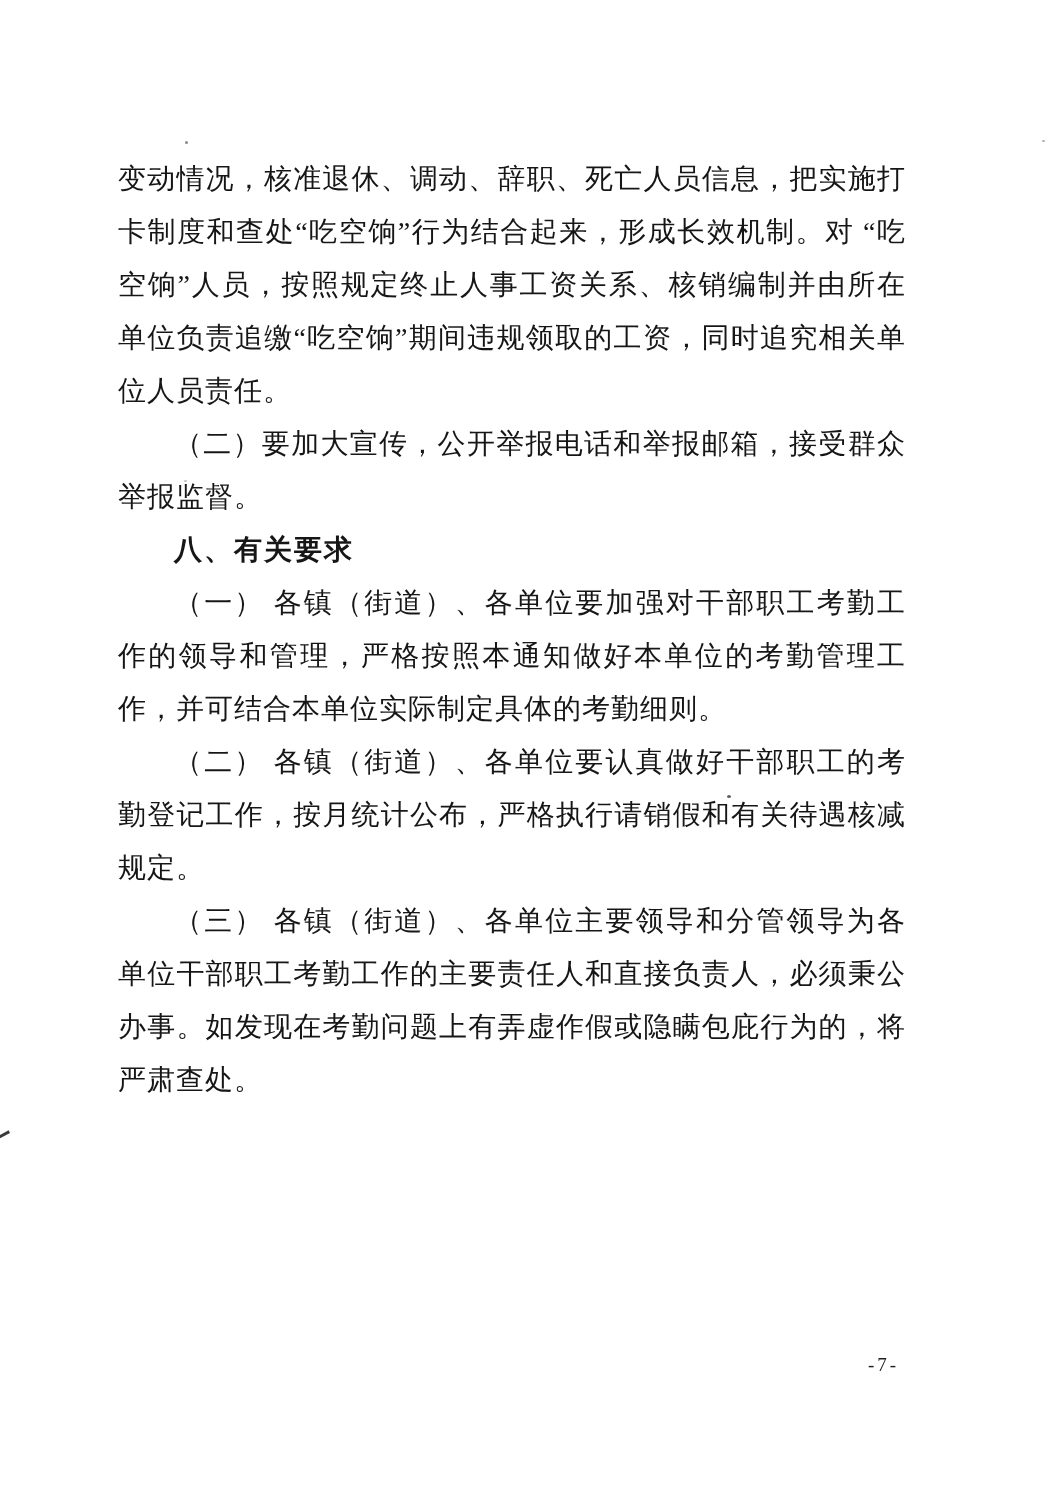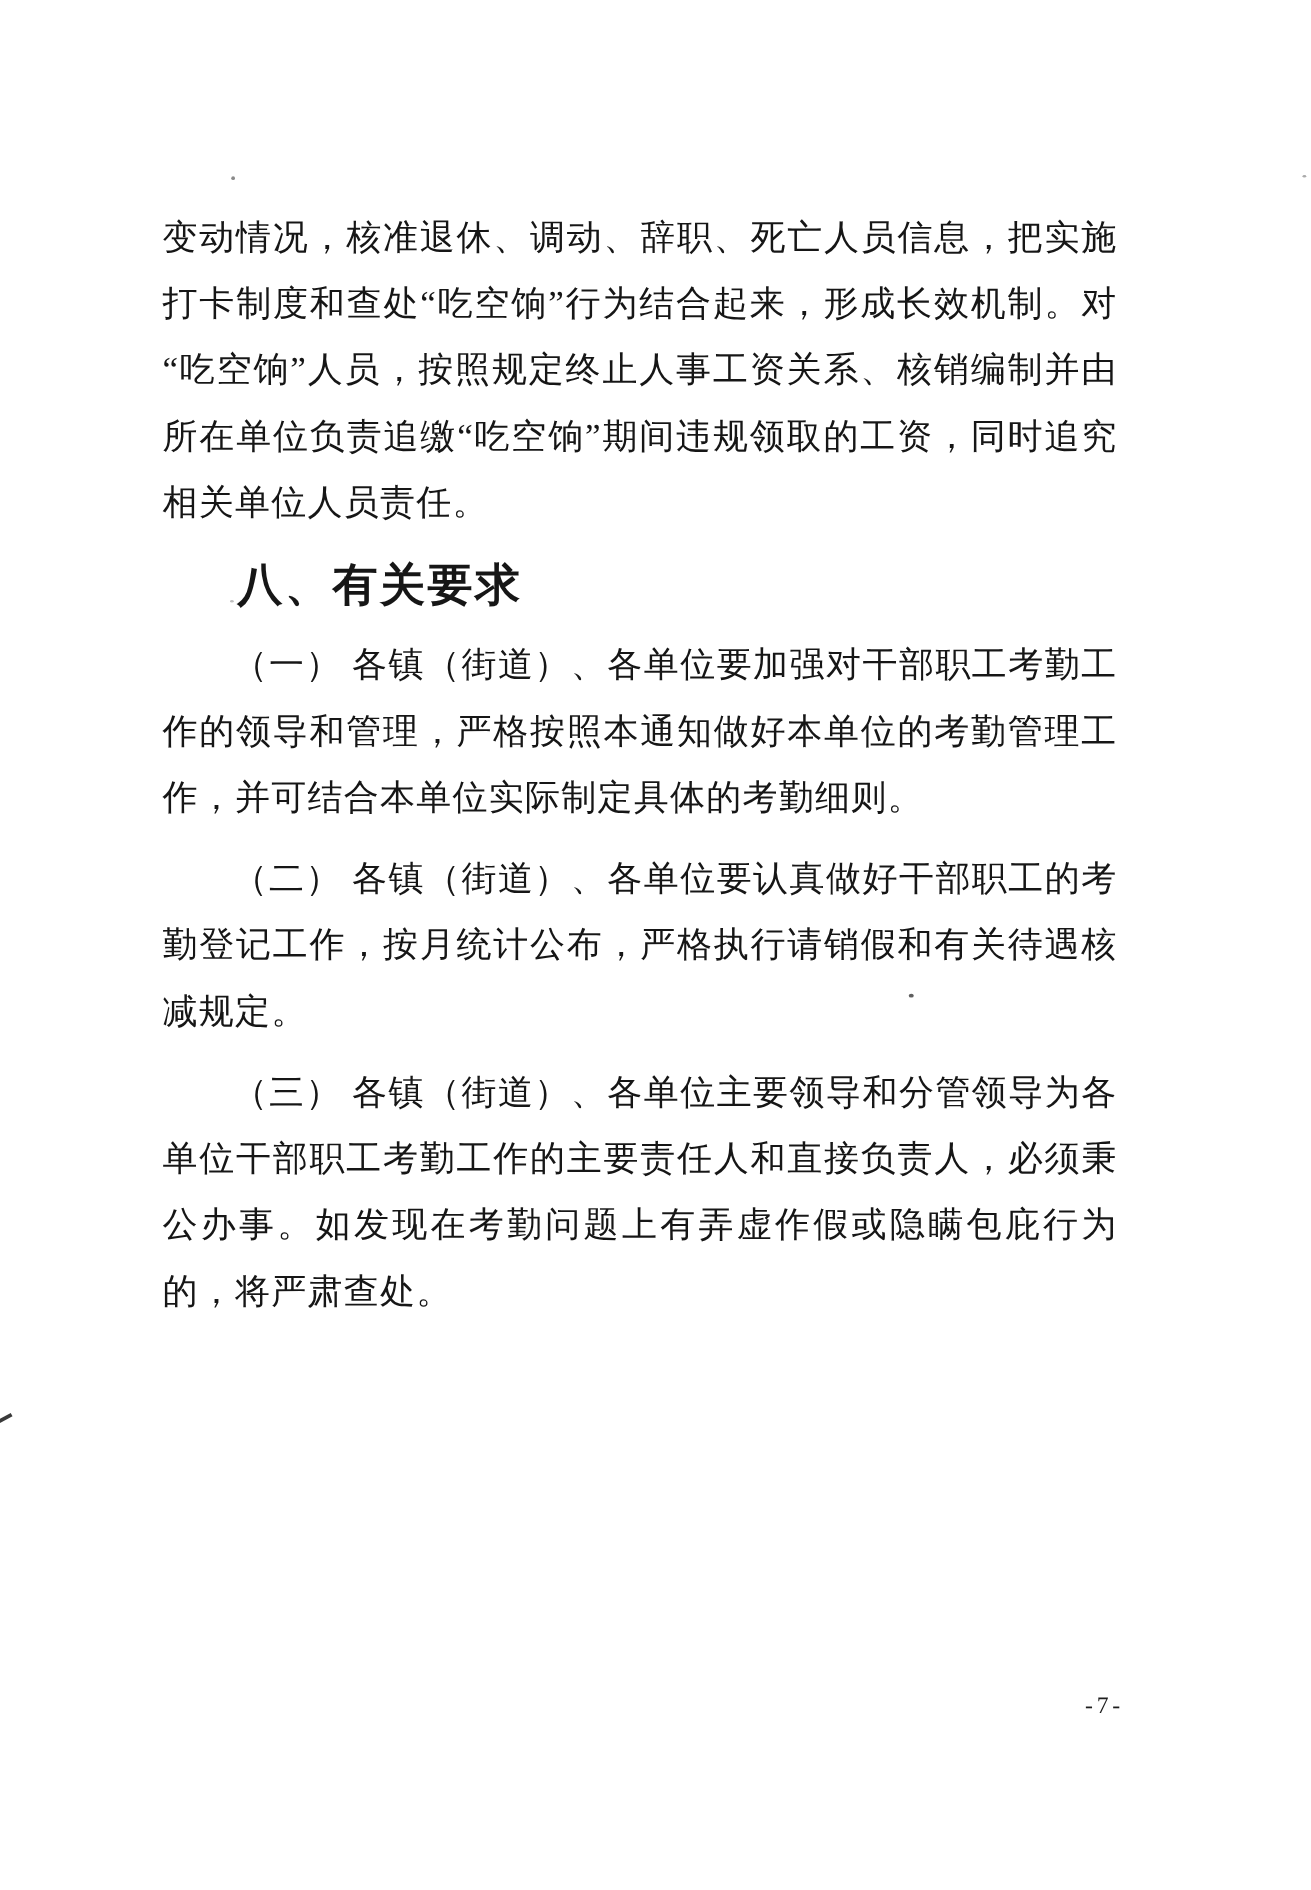--- a/index.html
+++ b/index.html
@@ -21,30 +21,30 @@
     position: absolute;
     left: 118px;
     top: 152px;
     width: 788px;
     font-size: 28px;
     line-height: 53px;
     text-align: justify;
     letter-spacing: 1px;
   }
   .content p {
-    margin: 12px;
+    margin: 0;
     text-indent: 2em;
   }
   .content p.continuation {
     text-indent: 0;
   }
   .content .heading {
     margin: 0;
     text-indent: 2em;
-    font-size: 36px;
+    font-size: 28px;
     line-height: 53px;
     font-weight: bold;
     font-family: "Liberation Sans", "DejaVu Sans", sans-serif;
     letter-spacing: 2px;
   }
   .page-number {
     position: absolute;
     left: 868px;
     top: 1352px;
     font-size: 19px;
@@ -73,20 +73,21 @@
   }
 </style>
 </head>
 <body>
 
 <div class="page">
 
   <div class="content">
     <p class="continuation">变动情况，核准退休、调动、辞职、死亡人员信息，把实施打卡制度和查处“吃空饷”行为结合起来，形成长效机制。对 “吃空饷”人员，按照规定终止人事工资关系、核销编制并由所在单位负责追缴“吃空饷”期间违规领取的工资，同时追究相关单位人员责任。</p>
 
+    <p>（二）要加大宣传，公开举报电话和举报邮箱，接受群众举报监督。</p>
 
 
     <div class="heading">八、有关要求</div>
 
     <p>（一） 各镇（街道）、各单位要加强对干部职工考勤工作的领导和管理，严格按照本通知做好本单位的考勤管理工作，并可结合本单位实际制定具体的考勤细则。</p>
 
     <p>（二） 各镇（街道）、各单位要认真做好干部职工的考勤登记工作，按月统计公布，严格执行请销假和有关待遇核减规定。</p>
 
     <p>（三） 各镇（街道）、各单位主要领导和分管领导为各单位干部职工考勤工作的主要责任人和直接负责人，必须秉公办事。如发现在考勤问题上有弄虚作假或隐瞒包庇行为的，将严肃查处。</p>
 

